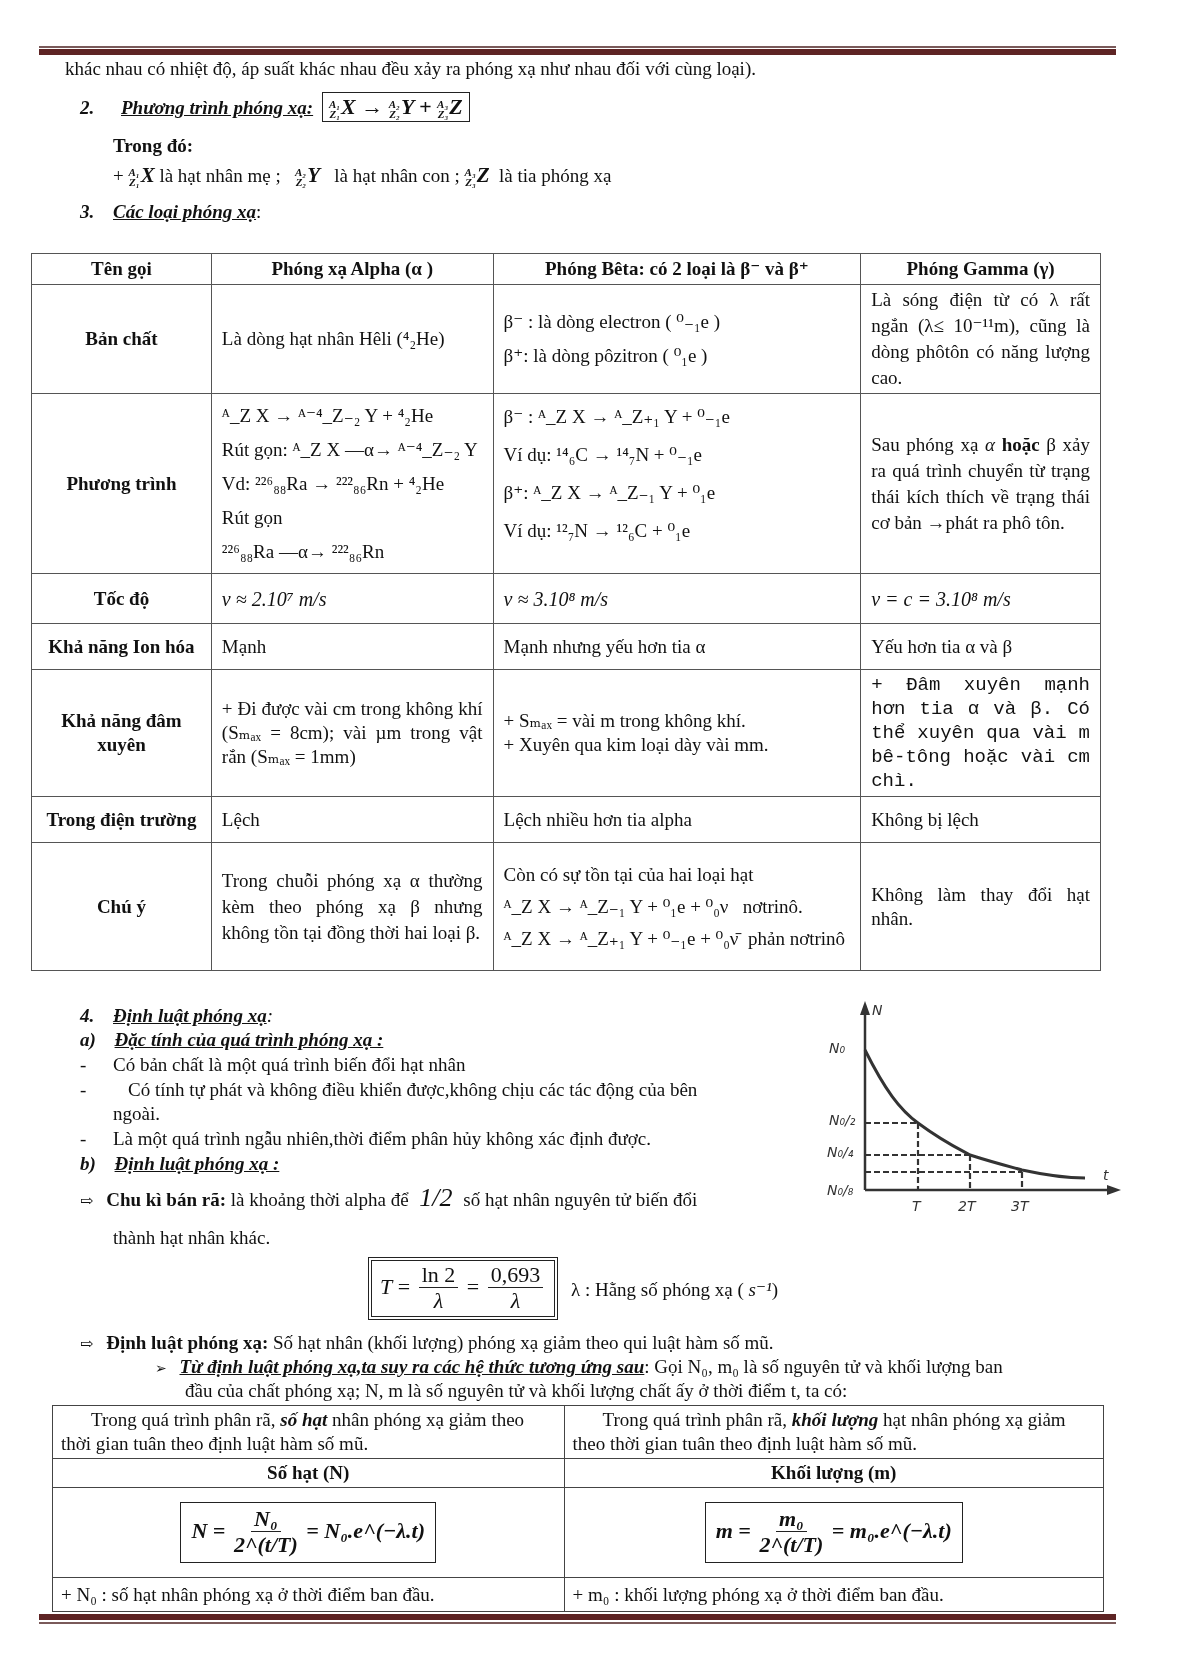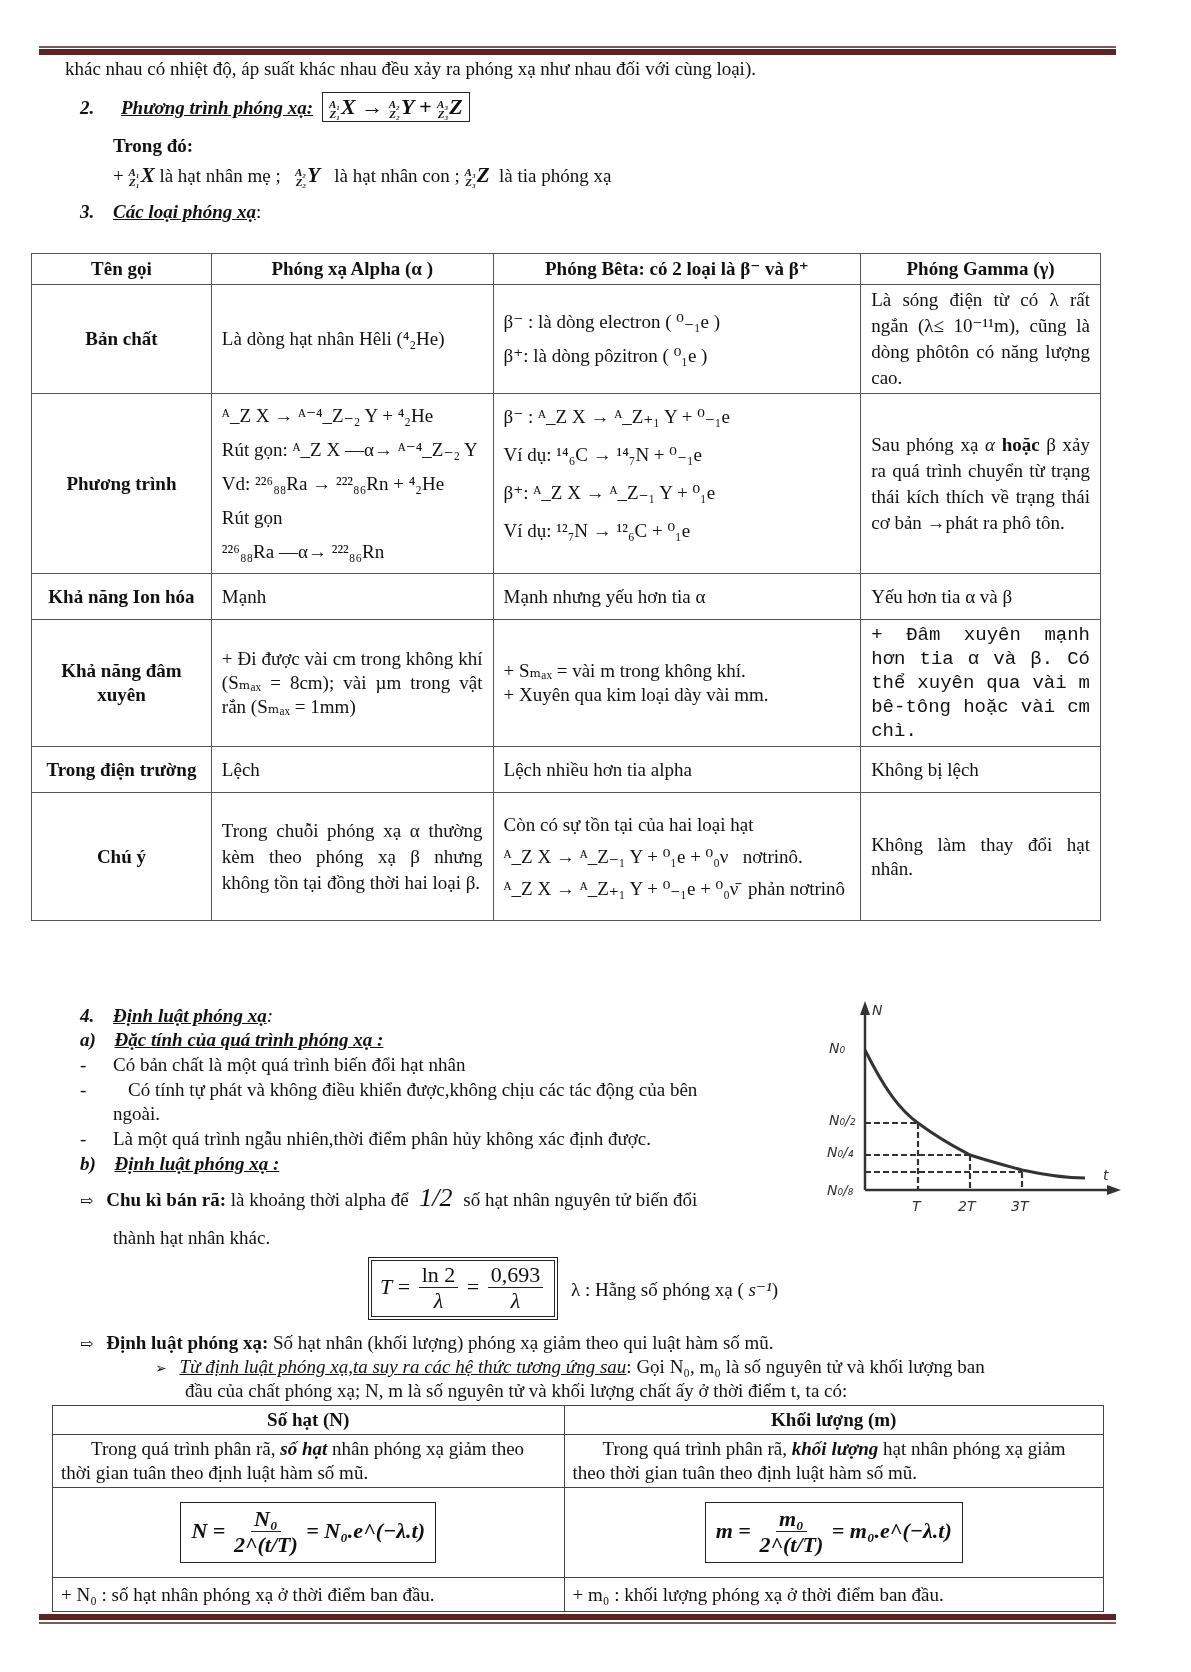--- a/index.html
+++ b/index.html
@@ -105,20 +105,26 @@
       <div>β⁺: ᴬ_Z X → ᴬ_Z₋₁ Y + ⁰₁e</div>
       <div>Ví dụ: ¹²₇N → ¹²₆C + ⁰₁e</div>
     </td>
     <td class="justify" style="line-height:26px;">
       <span>Sau phóng xạ</span>
       <span class="m">α</span>
       <span class="b">hoặc</span>
       <span>β xảy ra quá trình chuyển từ trạng thái kích thích về trạng thái cơ bản →phát ra phô tôn.</span>
     </td>
   </tr>
+  <tr style="height:50px;">
+    <td class="rowhead">Tốc độ</td>
+    <td class="m" style="font-size:20px;">v ≈ 2.10⁷ m/s</td>
+    <td class="m" style="font-size:20px;">v ≈ 3.10⁸ m/s</td>
+    <td class="m" style="font-size:20px;">v = c = 3.10⁸ m/s</td>
+  </tr>
   <tr style="height:46px;">
     <td class="rowhead">Khả năng Ion hóa</td>
     <td>Mạnh</td>
     <td>Mạnh nhưng yếu hơn tia α</td>
     <td>Yếu hơn tia α và β</td>
   </tr>
   <tr style="height:122px;">
     <td class="rowhead">Khả năng đâm xuyên</td>
     <td class="justify">+ Đi được vài cm trong không khí (Sₘₐₓ = 8cm); vài µm trong vật rắn (Sₘₐₓ = 1mm)</td>
     <td>
@@ -186,21 +192,21 @@
   <span style="margin-left:8px; font-size:19px; vertical-align:middle;"><span>λ : Hằng số phóng xạ (</span> <span class="m">s⁻¹</span><span>)</span></span>
 </div>
 
 <div class="line" style="left:80px; top:1331px;">
   <span style="font-size:16px;">⇨</span>
   <span class="b" style="margin-left:8px;">Định luật phóng xạ:</span>
   <span>Số hạt nhân (khối lượng) phóng xạ giảm theo qui luật hàm số mũ.</span>
 </div>
 <div class="line" style="left:155px; top:1355px;">
   <span style="font-size:14px;">➢</span>
-  <span class="i u" style="margin-left:8px;">Từ định luật phóng xạ,ta suy ra các hệ thức tương ứng sau</span><span>: Gọi N₀, m₀ là số nguyên tử và khối lượng ban</span>
+  <span class="i u" style="margin-left:8px;font-weight:bold;">Từ định luật phóng xạ,ta suy ra các hệ thức tương ứng sau</span><span>: Gọi N₀, m₀ là số nguyên tử và khối lượng ban</span>
 </div>
 <div class="line" style="left:185px; top:1379px;">đầu của chất phóng xạ;  N, m   là số nguyên tử và khối lượng chất ấy ở thời điểm t, ta có:</div>
 
 <svg class="chart" viewBox="0 0 310 230">
   <g stroke="#333" stroke-width="2.5" fill="none">
     <line x1="50" y1="195" x2="50" y2="12"></line>
     <line x1="50" y1="195" x2="300" y2="195"></line>
   </g>
   <polygon points="50,6 45,20 55,20" fill="#333"></polygon>
   <polygon points="306,195 292,190 292,200" fill="#333"></polygon>
@@ -226,26 +232,26 @@
   </g>
 </svg>
 
 <table class="t2">
   <colgroup>
       <col style="width:512px">
       <col style="width:540px">
     </colgroup>
   <tbody>
       <tr>
+    <td style="text-indent:30px;"><span>Trong quá trình phân rã,</span> <span class="bi">số hạt</span> <span>nhân phóng xạ giảm theo thời gian tuân theo định luật hàm số mũ.</span></td>
+    <td style="text-indent:30px;"><span>Trong quá trình phân rã,</span> <span class="bi">khối lượng</span> <span>hạt nhân phóng xạ giảm theo thời gian tuân theo định luật hàm số mũ.</span></td>
+  </tr>
+  <tr>
     <th>Số hạt (N)</th>
     <th>Khối lượng (m)</th>
-  </tr>
-  <tr>
-    <td style="text-indent:30px;"><span>Trong quá trình phân rã,</span> <span class="bi">số hạt</span> <span>nhân phóng xạ giảm theo thời gian tuân theo định luật hàm số mũ.</span></td>
-    <td style="text-indent:30px;"><span>Trong quá trình phân rã,</span> <span class="bi">khối lượng</span> <span>hạt nhân phóng xạ giảm theo thời gian tuân theo định luật hàm số mũ.</span></td>
   </tr>
   <tr style="height:90px;">
     <td style="text-align:center;">
       <span class="formula-box">
         <span>N</span> =
         <span class="frac">
               <span class="num">N₀</span>
               <span class="den">2^(t/T)</span>
             </span> =
         <span>N₀.e^(−λ.t)</span>

